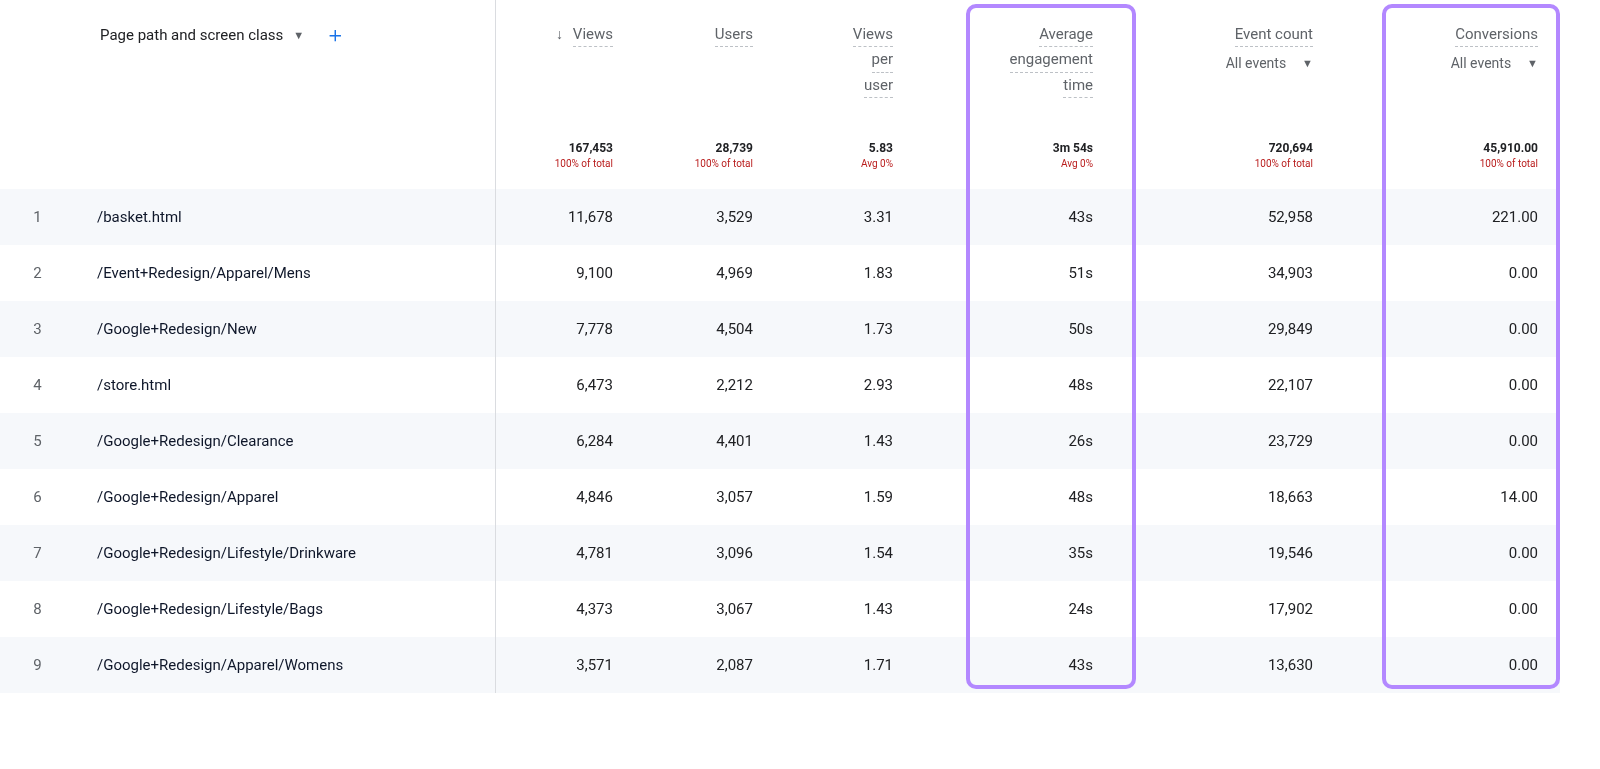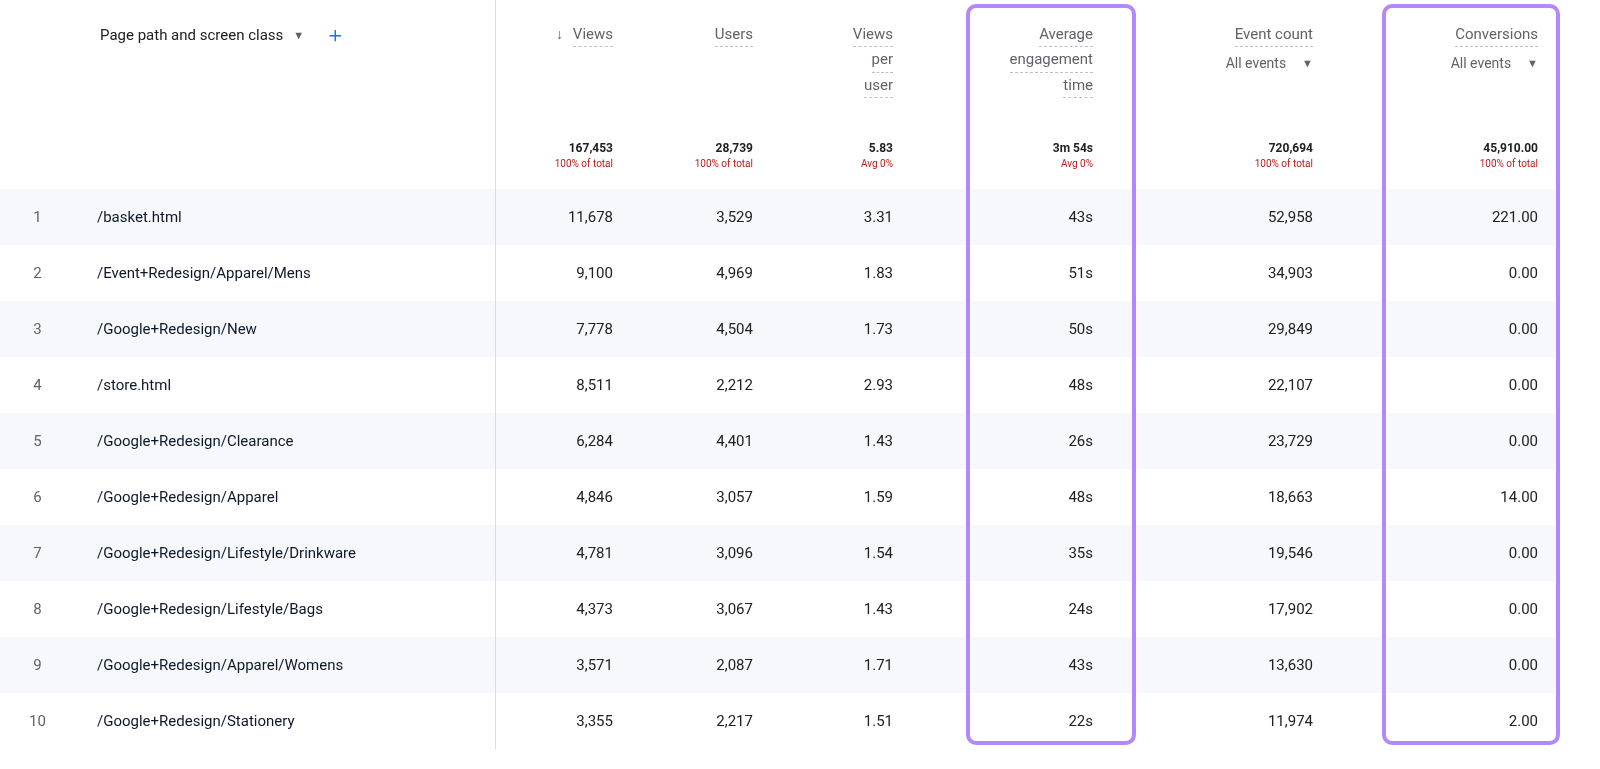--- a/index.html
+++ b/index.html
@@ -228,21 +228,21 @@
           <td>7,778</td>
           <td>4,504</td>
           <td>1.73</td>
           <td>50s</td>
           <td>29,849</td>
           <td>0.00</td>
         </tr>
         <tr>
           <td class="num-cell">4</td>
           <td class="path-cell">/store.html</td>
-          <td>8,511</td>
+          <td>6,473</td>
           <td>2,212</td>
           <td>2.93</td>
           <td>48s</td>
           <td>22,107</td>
           <td>0.00</td>
         </tr>
         <tr>
           <td class="num-cell">5</td>
           <td class="path-cell">/Google+Redesign/Clearance</td>
           <td>6,284</td>
@@ -285,29 +285,19 @@
         <tr>
           <td class="num-cell">9</td>
           <td class="path-cell">/Google+Redesign/Apparel/Womens</td>
           <td>3,571</td>
           <td>2,087</td>
           <td>1.71</td>
           <td>43s</td>
           <td>13,630</td>
           <td>0.00</td>
         </tr>
-        <tr>
-          <td class="num-cell">10</td>
-          <td class="path-cell">/Google+Redesign/Stationery</td>
-          <td>3,355</td>
-          <td>2,217</td>
-          <td>1.51</td>
-          <td>22s</td>
-          <td>11,974</td>
-          <td>2.00</td>
-        </tr>
       </tbody>
   </table>
 
   <div class="vdiv"></div>
   <div class="highlight hl1"></div>
   <div class="highlight hl2"></div>
 </div>
 
 </body></html>

